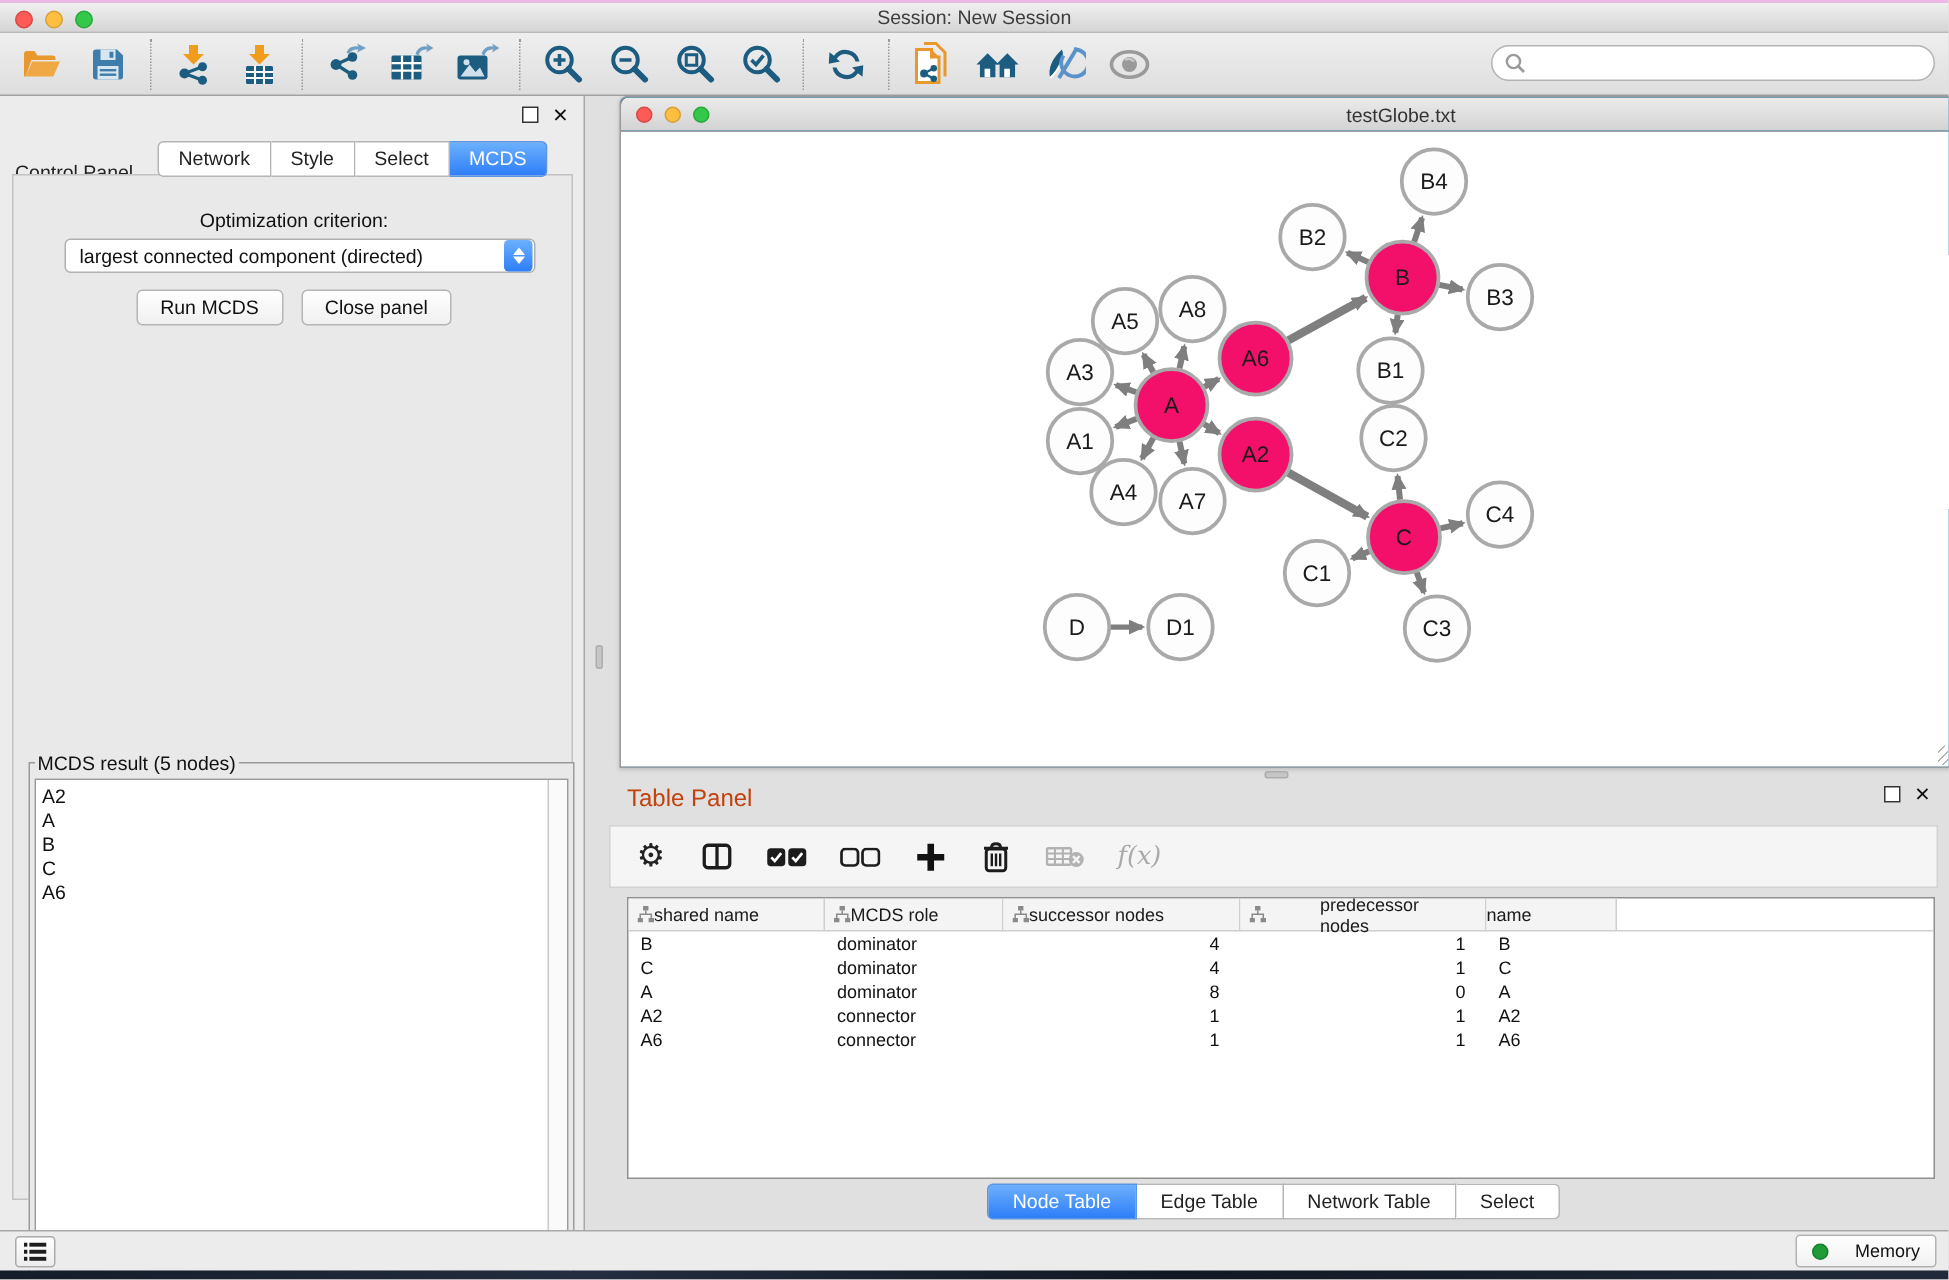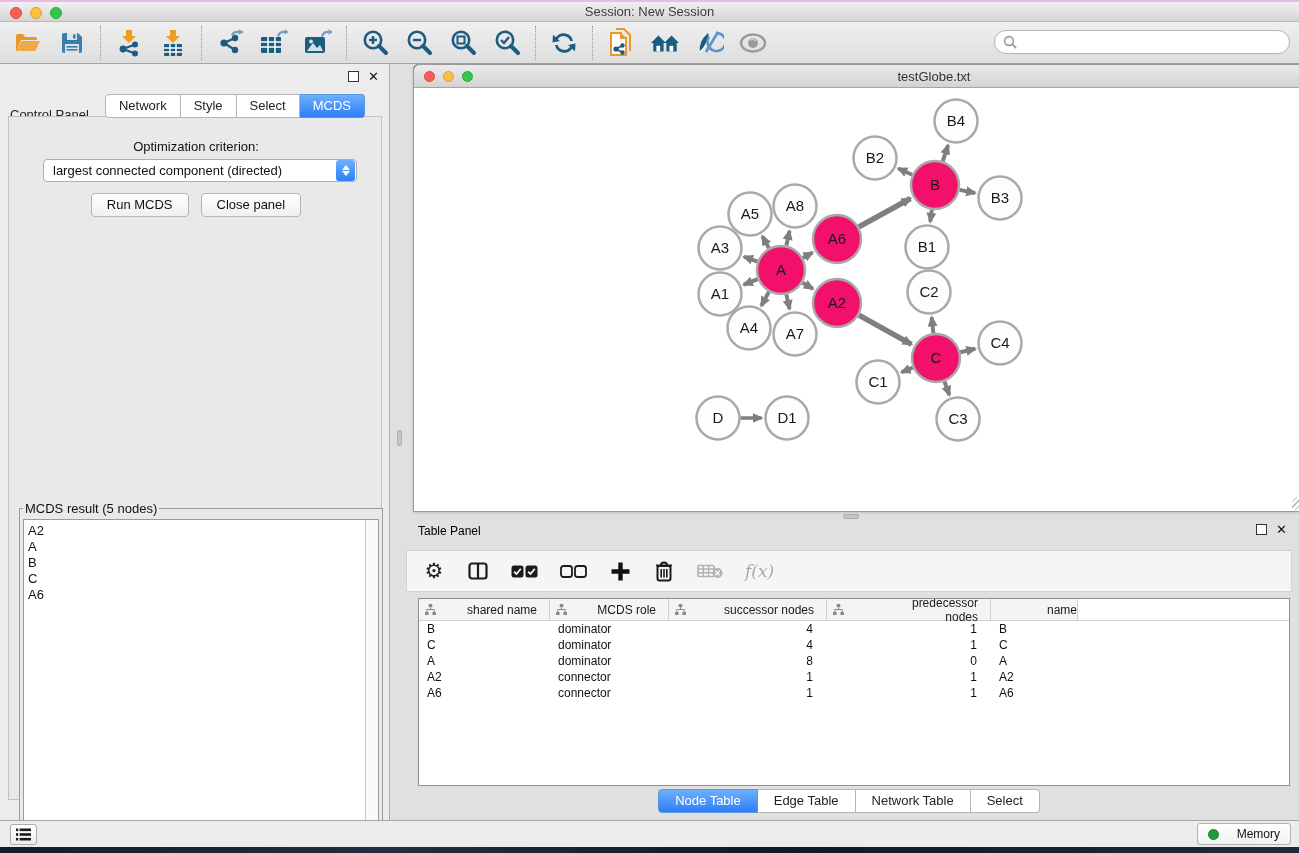--- a/index.html
+++ b/index.html
@@ -75,33 +75,33 @@
   .net-titlebar .lights { top:6px; }
   .net-titlebar .light { width:11px; height:11px; }
   .net-title { font-size:13px; color:#333; }
   .net-canvas { position:relative; width:892px; height:423px; background:#fff; overflow:hidden; }
   .resize-grip { position:absolute; right:1px; bottom:1px; width:13px; height:13px;
     background:repeating-linear-gradient(135deg, transparent 0 3px, #b5b5b5 3px 4px); }
   .vthumb { position:absolute; left:397px; top:430px; width:5px; height:16px; background:#c6c6c6; border:1px solid #adadad; border-radius:2px; }
   .hthumb { position:absolute; left:843px; top:514px; width:16px; height:5px; background:#c6c6c6; border:1px solid #adadad; border-radius:2px; }
 
   
-  .tp-header { position:absolute; left:418px; top:524px; font-size:12px; color:#000000; }
+  .tp-header { position:absolute; left:418px; top:524px; font-size:16px; color:#c2410c; }
   .tp-ctl { position:absolute; right:12px; top:524px; display:flex; gap:9px; }
   .tp-toolbar { position:absolute; left:406px; top:550px; width:886px; height:42px;
     background:#f5f5f5; border:1px solid #d2d2d2; display:flex; align-items:center; gap:22px; padding-left:16px; }
   .tp-icon { display:flex; align-items:center; justify-content:center; min-width:22px; height:26px; }
   .gear-glyph { font-size:21px; color:#222; line-height:22px; }
   .fx-glyph { font-family:"DejaVu Serif","Liberation Serif",serif; font-style:italic; font-size:17px; color:#a9a9a9; }
 
   .node-table { position:absolute; left:418px; top:598px; width:872px; height:188px;
     background:#fff; border:1px solid #8f8f8f; overflow:hidden; font-size:12px; }
   .nt-headrow { display:flex; height:22px; border-bottom:1px solid #cfcfcf; }
   .nt-th { background:#f4f4f4; border-right:1px solid #cfcfcf; display:flex; align-items:center; position:relative; }
-  .nt-th .th-label { flex:1; text-align:right; color:#1a1a1a; padding-right:12px; }
+  .nt-th .th-label { flex:1; text-align:left; color:#1a1a1a; padding-right:12px; }
   .nt-th .th-label.noicon { padding:0; }
   .nt-th .tree-ic { margin-left:6px; }
   .nt-row { display:flex; height:16px; align-items:center; }
   .nt-cell { overflow:hidden; white-space:nowrap; color:#111; }
   .nt-cell.left { text-align:left; padding-left:8px; }
   .nt-cell.right { text-align:right; padding-right:14px; }
 
   .tp-tabs { position:absolute; left:406px; top:789px; width:886px; display:flex; justify-content:center; }
   .tp-tabs .tabbtn { padding:3px 16px 4px; }
 

